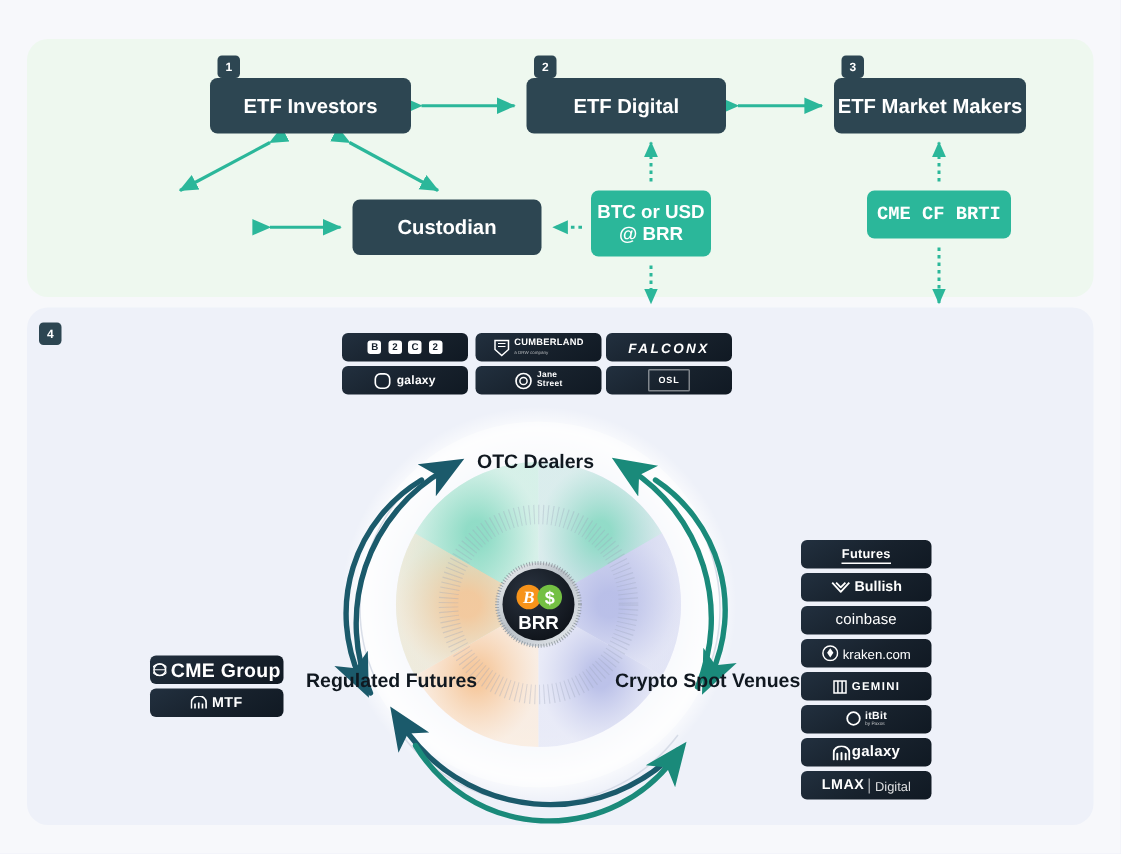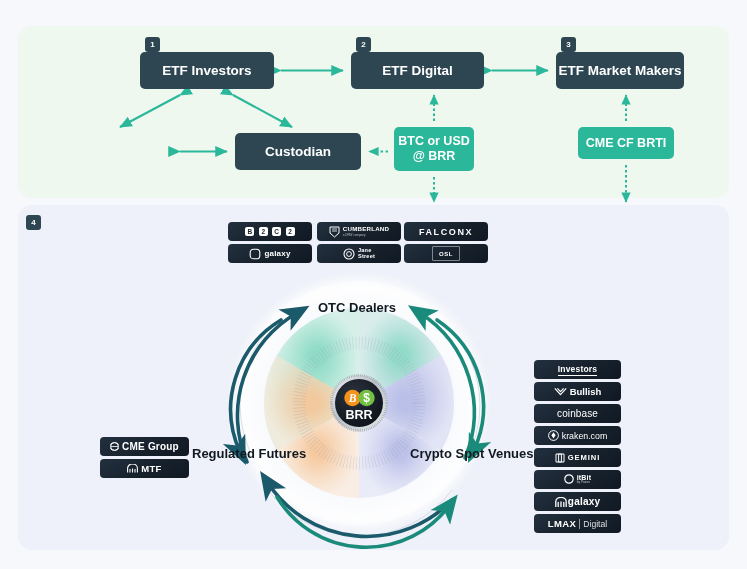--- a/index.html
+++ b/index.html
@@ -34,21 +34,21 @@
   }
   .node.dark{background:#2d4652;}
   .node.teal{background:#2bb79a;}
 
   #n-etf-investors{left:140px;top:52px;width:134px;height:37px;font-size:13.5px;}
   #n-etf-issuer{left:351px;top:52px;width:133px;height:37px;font-size:13.5px;}
   #n-market-makers{left:556px;top:52px;width:128px;height:37px;font-size:13.5px;}
   #n-fund-admin{left:46px;top:133px;width:126px;height:37px;font-size:13.5px;}
   #n-custodian{left:235px;top:133px;width:126px;height:37px;font-size:13.5px;}
   #n-btc-usd{left:394px;top:127px;width:80px;height:44px;font-size:12.5px;flex-direction:column;}
-  #n-cme-brti{left:578px;top:127px;width:96px;height:32px;font-size:12.5px;}
+  #n-cme-brti{left:578px;top:127px;width:96px;height:32px;font-size:12.5px;font-family:Liberation Mono, monospace;}
 
   
   svg.overlay{position:absolute;left:0;top:0;width:747px;height:569px;pointer-events:none;}
 
   
   .chip{
     position:absolute;border-radius:4px;
     background:linear-gradient(150deg,#22303f 0%,#17212c 55%,#101923 100%);
     display:flex;align-items:center;justify-content:center;
     color:#ffffff;overflow:hidden;
@@ -85,21 +85,21 @@
     font-size:6.5px;font-weight:bold;display:inline-flex;
     align-items:center;justify-content:center;margin:0 .7px;
   }
   .wordmark{font-weight:bold;letter-spacing:.2px;white-space:nowrap;}
 
   
   .wheel-label{
     position:absolute;color:#101820;font-weight:bold;font-size:13px;white-space:nowrap;
   }
   #lbl-otc{left:318px;top:300px;}
-  #lbl-futures{left:192px;top:446px;}
+  #lbl-futures{left:204px;top:446px;}
   #lbl-spot{left:410px;top:446px;}
 
   
   #coin{
     position:absolute;left:330px;top:374px;width:58px;height:58px;border-radius:50%;
   }
 </style>
 </head>
 <body>
 
@@ -260,21 +260,21 @@
         <path d="M3,3 H8 M3,5 H8" stroke="#ffffff" stroke-width="0.8"></path>
       </svg>
       <span style="display:flex;flex-direction:column;line-height:1;">
         <span class="wordmark" style="font-size:6.2px;">CUMBERLAND</span>
         <span style="font-size:3px;opacity:.65;margin-top:1px;">a DRW company</span>
       </span>
     </span>
   </div>
 
   <div class="chip dealer" id="chip-falconx">
-    <span class="wordmark" style="font-size:9px;letter-spacing:1.6px;">FALCONX</span>
+    <span class="wordmark" style="font-size:9px;letter-spacing:1.6px;font-style:italic;">FALCONX</span>
   </div>
 
   <div class="chip dealer" id="chip-galaxy">
     <span class="lg">
       <svg width="12" height="12" viewBox="0 0 12 12">
         <rect x="1.2" y="1.2" width="9.6" height="9.6" rx="3.4" fill="none" stroke="#ffffff" stroke-width="1.1"></rect>
       </svg>
       <span class="wordmark" style="font-size:8px;">galaxy</span>
     </span>
   </div>
@@ -299,35 +299,35 @@
       <span class="wordmark" style="font-size:6px;letter-spacing:.6px;">OSL</span>
     </span>
   </div>
 
   <div class="chip futures-chip" id="chip-cme">
     <span class="lg">
       <svg width="9" height="9" viewBox="0 0 9 9">
         <circle cx="4.5" cy="4.5" r="3.9" fill="none" stroke="#ffffff" stroke-width="1"></circle>
         <path d="M0.6,4.5 H8.4 M4.5,0.6 a5,3.9 0 0 1 0,7.8 a5,3.9 0 0 1 0,-7.8" fill="none" stroke="#ffffff" stroke-width="0.8"></path>
       </svg>
-      <span class="wordmark" style="font-size:10px;">CME Group</span>
+      <span class="wordmark" style="font-size:13px;">CME Group</span>
     </span>
   </div>
 
   <div class="chip futures-chip" id="chip-mtf">
     <span class="lg">
       <svg width="11" height="9" viewBox="0 0 11 9">
         <path d="M0.6,8.4 V4.2 A4.9,4.2 0 0 1 10.4,4.2 V8.4 M3,8.4 V5 M5.5,8.4 V4.4 M8,8.4 V5" fill="none" stroke="#ffffff" stroke-width="1.1"></path>
       </svg>
       <span class="wordmark" style="font-size:9.5px;letter-spacing:.3px;">MTF</span>
     </span>
   </div>
 
   <div class="chip venue-chip" id="chip-bitstamp">
-    <span class="wordmark" style="font-size:8.5px;border-bottom:1.4px solid #ffffff;padding-bottom:1px;">Investors</span>
+    <span class="wordmark" style="font-size:8.5px;border-bottom:1.4px solid #ffffff;padding-bottom:1px;">Futures</span>
   </div>
 
   <div class="chip venue-chip" id="chip-bullish">
     <span class="lg">
       <svg width="13" height="9" viewBox="0 0 13 9">
         <path d="M0.8,1.4 L6.5,7.6 L12.2,1.4 M3.4,1.4 L6.5,4.6 L9.6,1.4" fill="none" stroke="#ffffff" stroke-width="1.2" stroke-linejoin="round"></path>
       </svg>
       <span style="font-size:9.5px;font-weight:bold;">Bullish</span>
     </span>
   </div>

